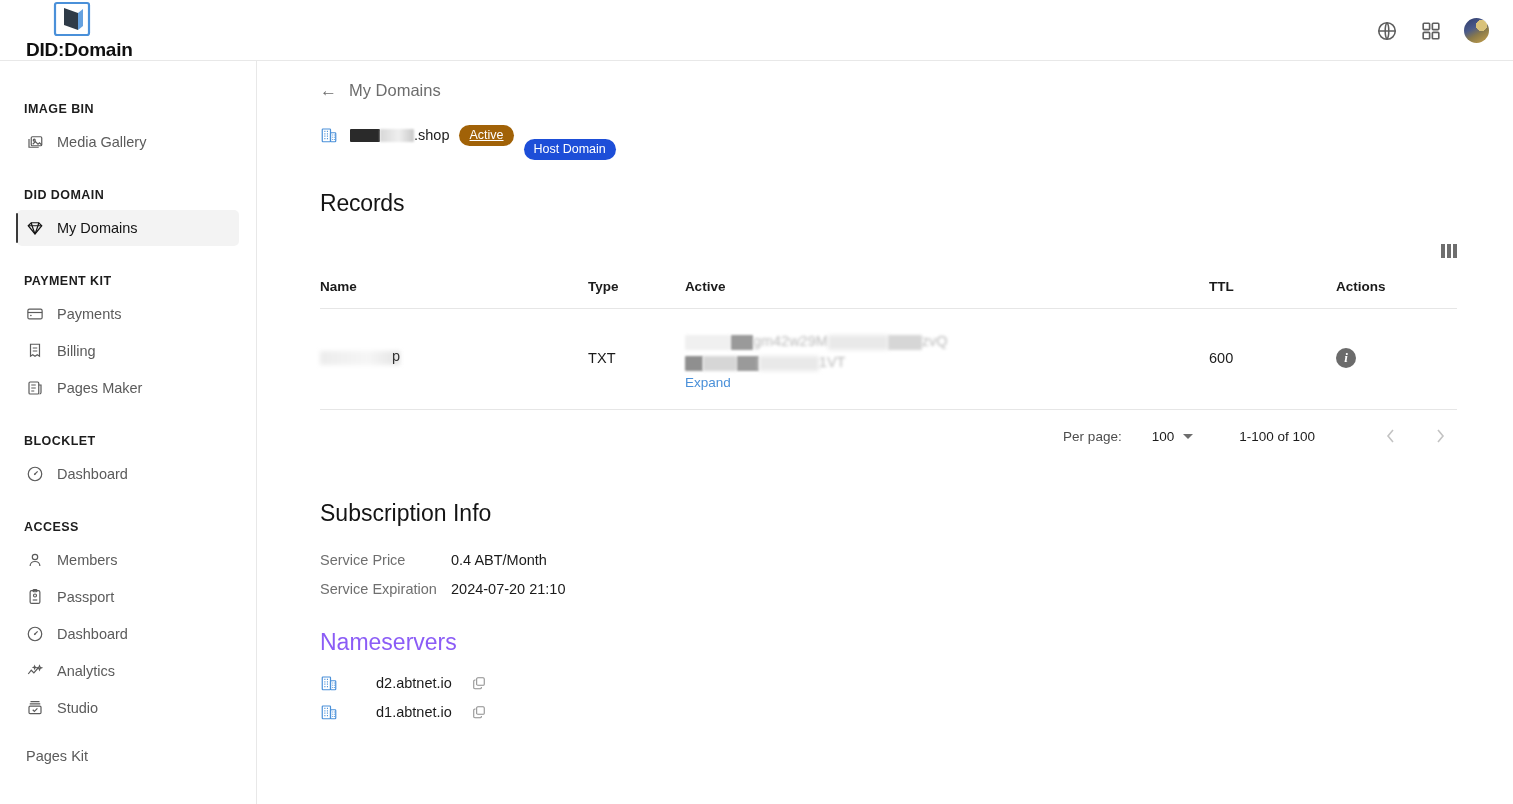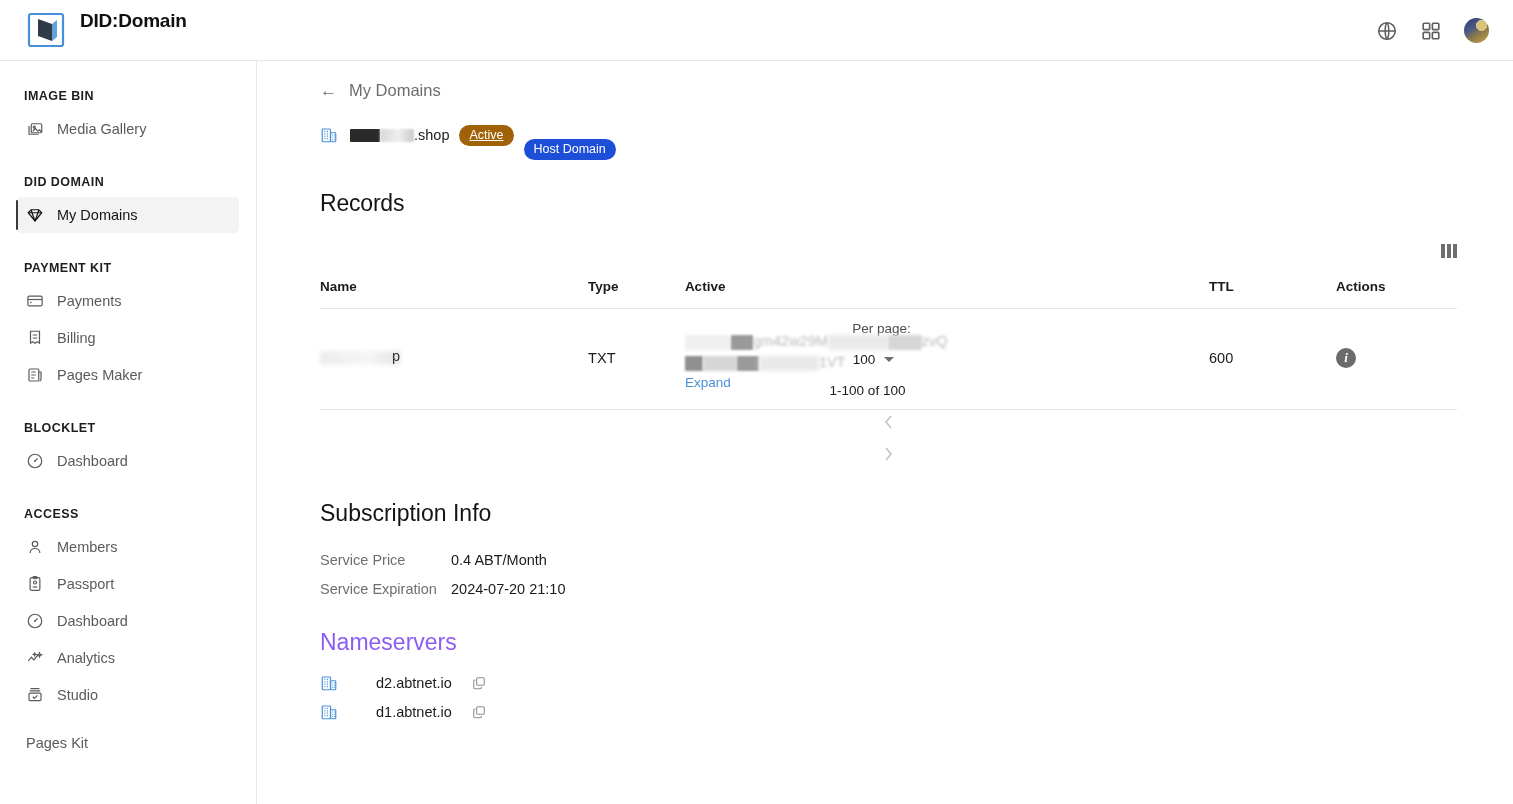--- a/index.html
+++ b/index.html
@@ -14,21 +14,21 @@
   }
 
   
   .topbar {
     position: absolute; top: 0; left: 0;
     width: 1513px; height: 61px;
     background: #ffffff;
     border-bottom: 1px solid #e8e8e8;
     display: flex; align-items: center;
   }
-  .brand { display: flex; margin-left: 26px; }
+  .brand { display: flex; align-items: center; margin-left: 26px; flex-direction: column; }
   .brand-logo { width: 40px; height: 40px; margin-right: 14px; }
   .brand-title {
     font-size: 19px; font-weight: bold; letter-spacing: -0.2px; color: #101010;
   }
   .topbar-right {
     position: absolute; right: 24px; top: 0; height: 61px;
     display: flex; align-items: center; gap: 22px;
   }
   .ticon { width: 22px; height: 22px; color: #5e5e5e; cursor: pointer; display:block; }
   .avatar {
@@ -43,21 +43,21 @@
   
   .sidebar {
     position: absolute; top: 61px; left: 0;
     width: 257px; height: 743px;
     background: #ffffff;
     border-right: 1px solid #e8e8e8;
     padding-top: 24px;
   }
   .nav-section {
     font-size: 12.5px; font-weight: bold; letter-spacing: 0.45px;
-    color: #1d1d1d; padding: 0 0 0 24px; margin: 4px 0 8px 0;
+    color: #1d1d1d; padding: 0 0 0 24px; margin: 17px 0 8px 0;
     text-transform: uppercase;
   }
   .nav-section.spaced { margin-top: 28px; }
   .nav-item {
     display: flex; align-items: center;
     height: 36px; margin: 1px 17px 1px 17px;
     padding-left: 9px; border-radius: 5px;
     color: #5b5b5b; font-size: 14.5px;
     cursor: pointer; position: relative;
   }
@@ -178,21 +178,21 @@
     width: 20px; height: 20px; border-radius: 50%;
     background: #6b6b6b; color: #ffffff;
     font-size: 13px; font-weight: bold; font-style: italic;
     display: flex; align-items: center; justify-content: center;
     cursor: pointer; font-family: "Liberation Serif", serif;
   }
 
   
   .pagination {
     display: flex; align-items: center; justify-content: flex-end;
-    gap: 16px; height: 52px; font-size: 13.5px; color: #4d4d4d; flex-direction: column;
+    gap: 16px; height: 52px; font-size: 13.5px; color: #4d4d4d;
   }
   .per-page-label { margin-right: 14px; }
   .per-page-select {
     display: flex; align-items: center; gap: 9px;
     cursor: pointer; color: #1b1b1b; margin-right: 30px;
   }
   .caret { width: 0; height: 0; border-left: 5px solid transparent;
            border-right: 5px solid transparent; border-top: 5px solid #6d6d6d; }
   .range-text { margin-right: 42px; color: #1b1b1b; }
   .pg-btn {

